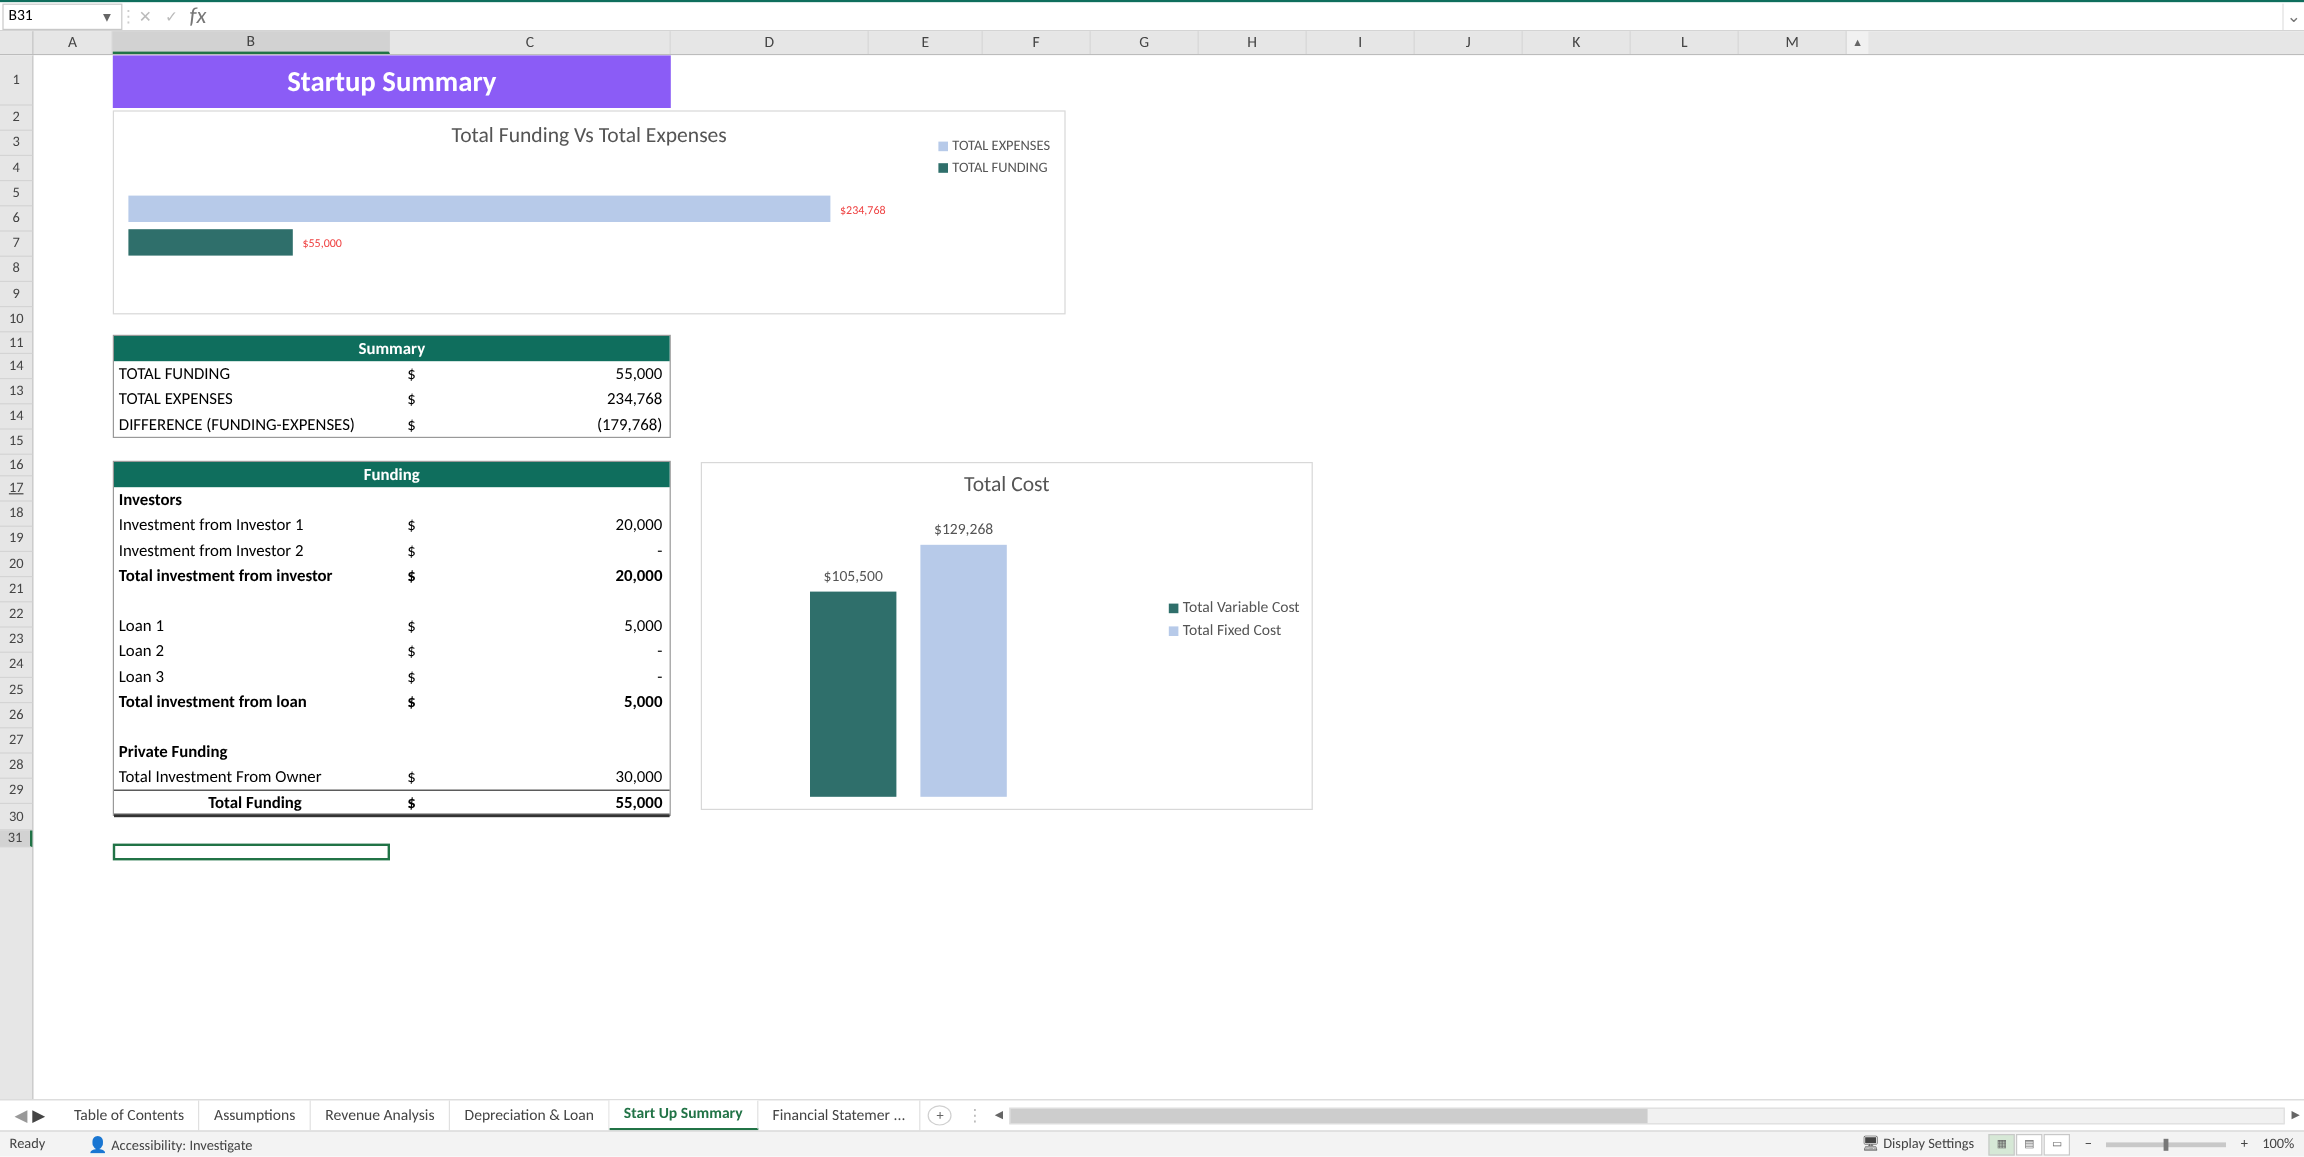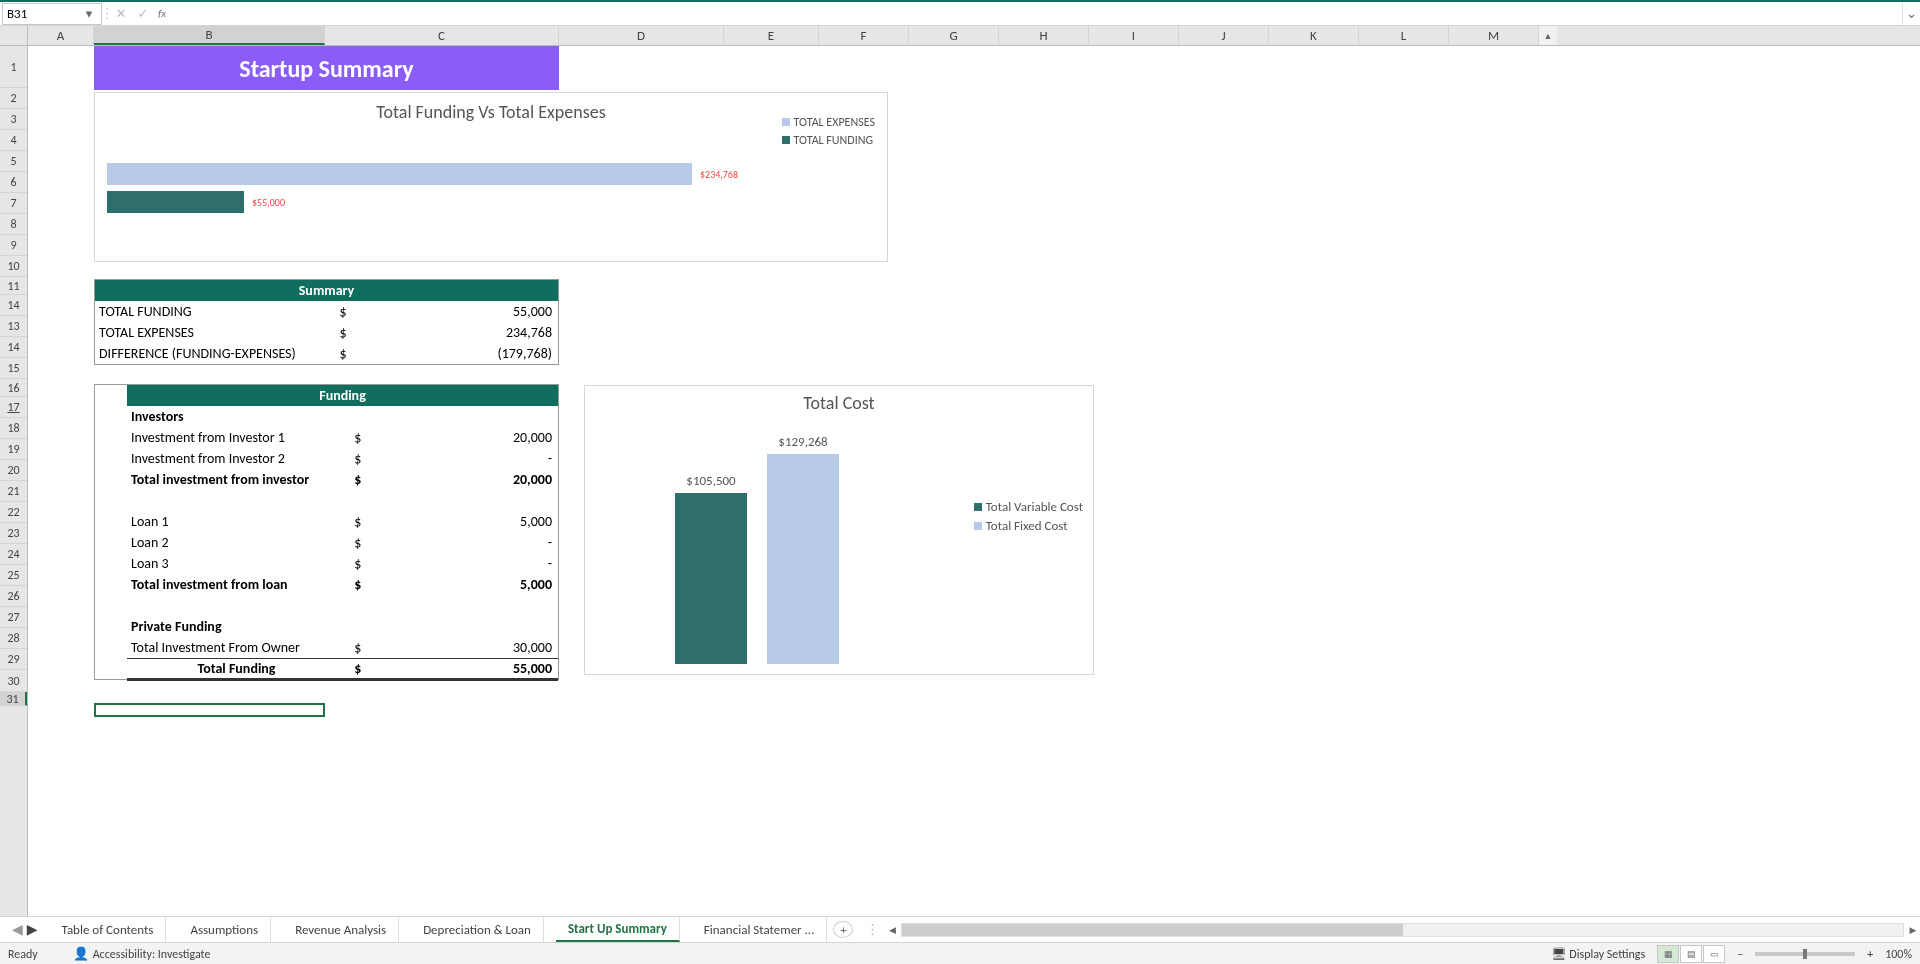--- a/index.html
+++ b/index.html
@@ -5,21 +5,21 @@
 * { box-sizing: border-box; margin: 0; padding: 0; }
 body { font-family: Calibri, Arial, sans-serif; font-size: 14px; background: #fff; overflow: hidden; }
 .app { width: 1920px; height: 964px; display: flex; flex-direction: column; border-top: 2px solid #0f6e5d; }
 
 
 .formula-bar { height: 24px; display: flex; align-items: center; border-bottom: 1px solid #d4d4d4; background: #fff; }
 .name-box { width: 100px; height: 22px; border: 1px solid #c8c8c8; margin: 0 2px; display: flex; align-items: center; padding: 0 4px; font-size: 13px; background: #fff; }
 .name-box-dd { width: 16px; display: flex; align-items: center; justify-content: center; color: #666; cursor: pointer; }
 .fb-divider { width: 6px; height: 100%; display: flex; align-items: center; justify-content: center; color: #ccc; }
 .fb-btn { width: 22px; height: 22px; display: flex; align-items: center; justify-content: center; color: #bbb; font-size: 13px; }
-.fx-label { font-style: italic; font-size: 11px; color: #777; margin: 0 4px; }
+.fx-label { font-style: italic; font-size: 19px; color: #777; margin: 0 4px; }
 .formula-input { flex: 1; height: 22px; border: none; padding: 0 6px; font-size: 13px; }
 .fb-expand { width: 18px; display: flex; align-items: center; justify-content: center; color: #777; border-left: 1px solid #e0e0e0; height: 22px; }
 
 
 .col-headers { height: 20px; display: flex; background: #e6e6e6; border-bottom: 1px solid #bcbcbc; }
 .corner { width: 28px; border-right: 1px solid #bcbcbc; background: #e6e6e6; }
 .col-h { border-right: 1px solid #d4d4d4; display: flex; align-items: center; justify-content: center; font-size: 13px; color: #444; background: #e6e6e6; }
 .col-h.active { background: #d2d2d2; border-bottom: 2px solid #217346; }
 .col-A { width: 66px; }
 .col-B { width: 231px; }
@@ -212,21 +212,21 @@
               <span class="tbl-c3">234,768</span>
             </div>
             <div class="tbl-row">
               <span class="tbl-c1">DIFFERENCE (FUNDING-EXPENSES)</span>
               <span class="tbl-c2">$</span>
               <span class="tbl-c3">(179,768)</span>
             </div>
           </div>
       </div>
 
-      <div class="tbl" style="left:66px;top:338px;width:465px;padding-left:32px;">
+      <div class="tbl" style="left:66px;top:338px;width:465px;">
         <div class="tbl-head">Funding</div>
         <div id="funding-body">
             <div class="tbl-row bold">
               <span class="tbl-c1" style="">Investors</span>
               <span class="tbl-c2"></span>
               <span class="tbl-c3"></span>
             </div>
             <div class="tbl-row">
               <span class="tbl-c1" style="">Investment from Investor 1</span>
               <span class="tbl-c2">$</span>
@@ -316,21 +316,21 @@
 
       <div class="active-cell" style="left:66px;top:657px;width:231px;height:14px;"></div>
     </div>
   </div>
 
   <div class="tab-strip">
     <div class="tab-nav">
       <span>◀</span>
       <span class="active">▶</span>
     </div>
-    <div id="sheet-tabs" style="display:flex;gap:12px;">
+    <div id="sheet-tabs" style="display:flex;">
         <div class="sheet-tab">Table of Contents</div>
         <div class="sheet-tab">Assumptions</div>
         <div class="sheet-tab">Revenue Analysis</div>
         <div class="sheet-tab">Depreciation &amp; Loan</div>
         <div class="sheet-tab active">Start Up Summary</div>
         <div class="sheet-tab">Financial Statemer ...</div>
       </div>
     <div class="tab-add">+</div>
     <div style="padding:0 6px;color:#bbb;display:flex;align-items:center;">⋮</div>
     <div class="hscroll-arrow">◀</div>

